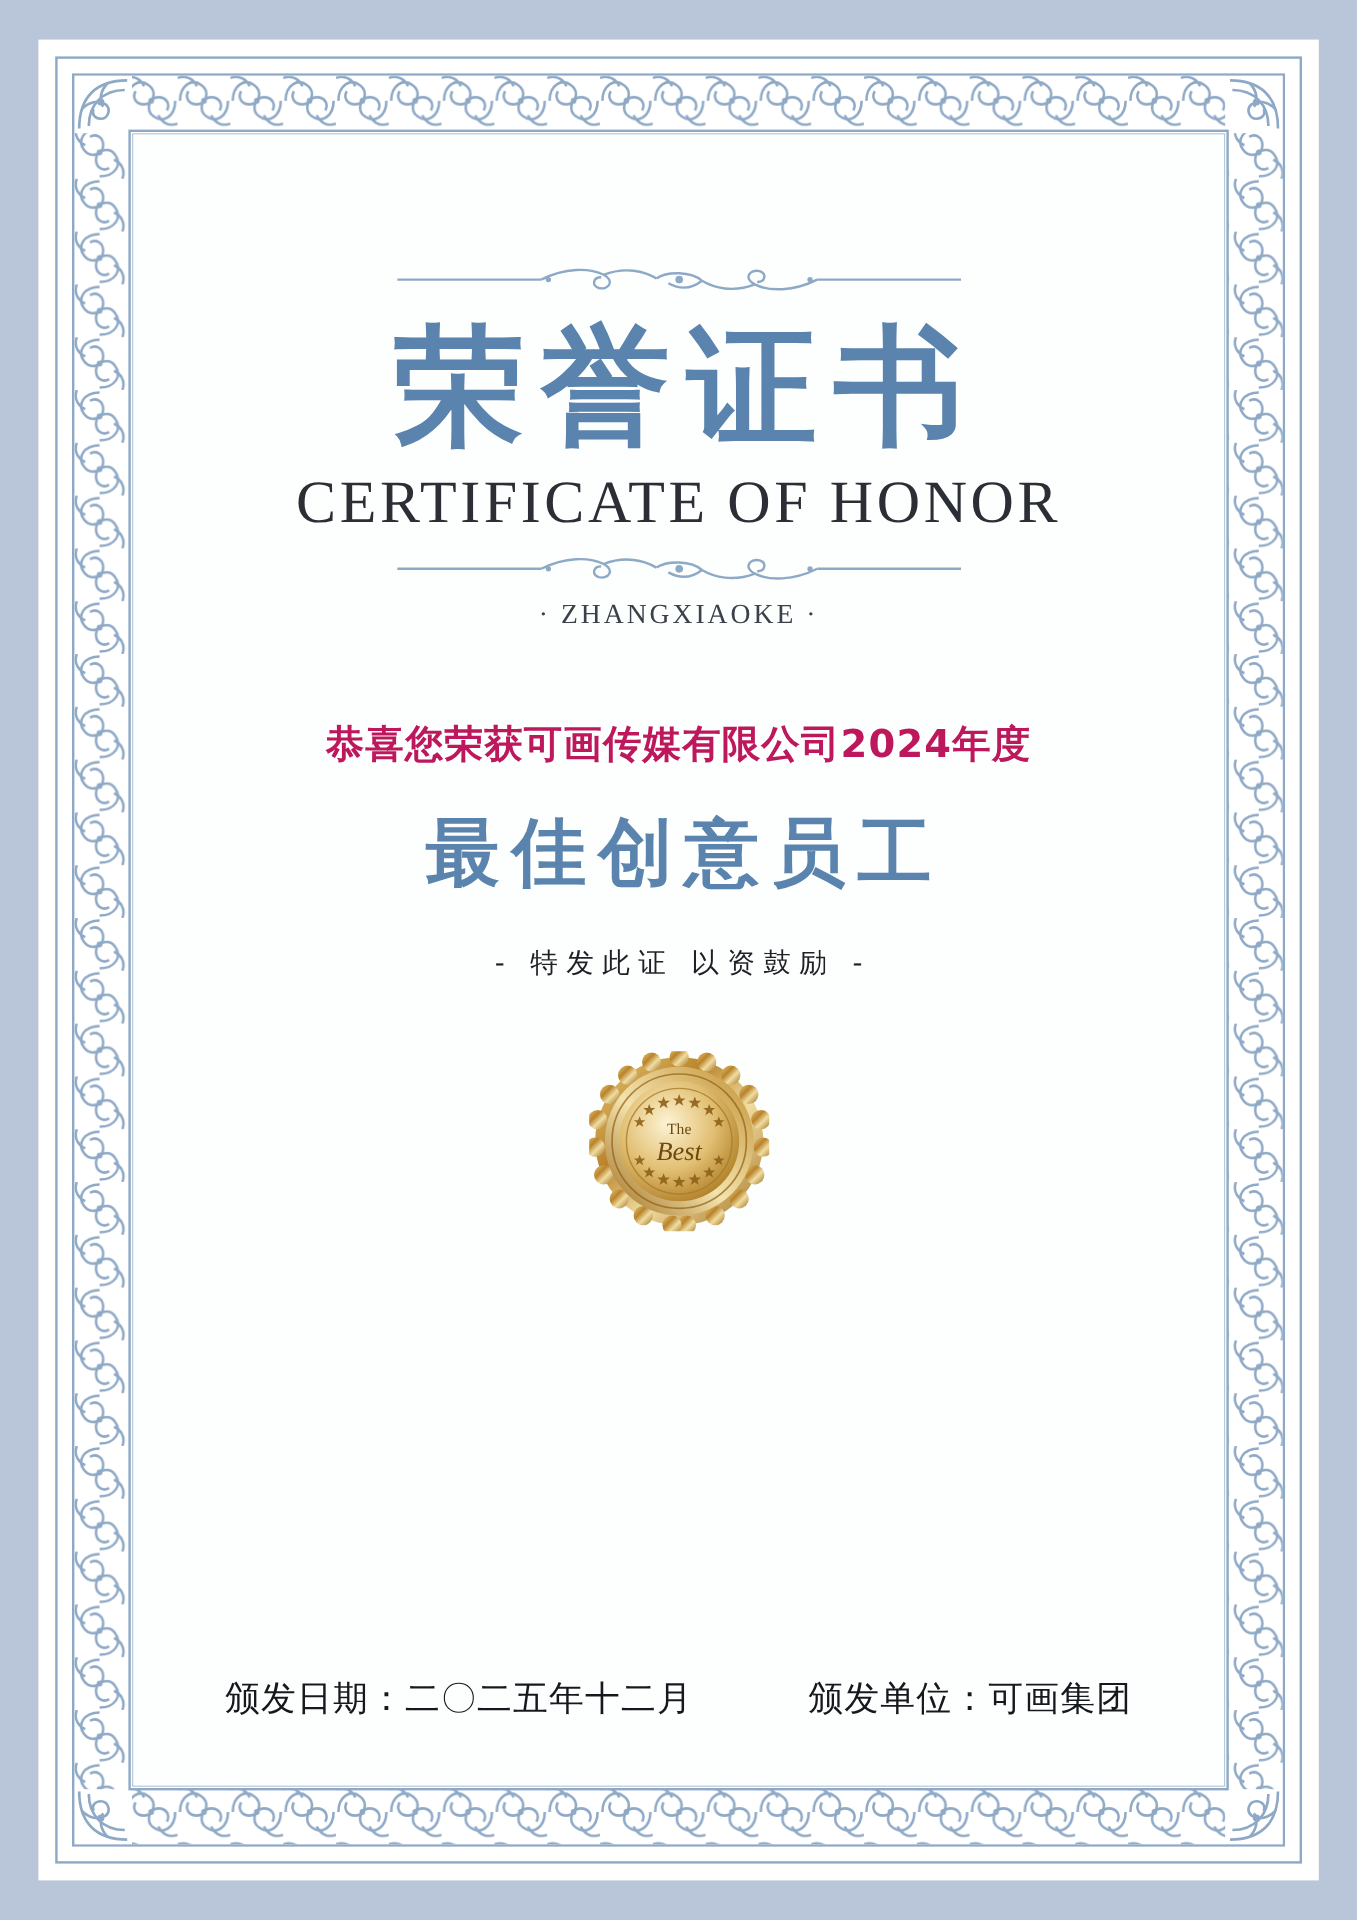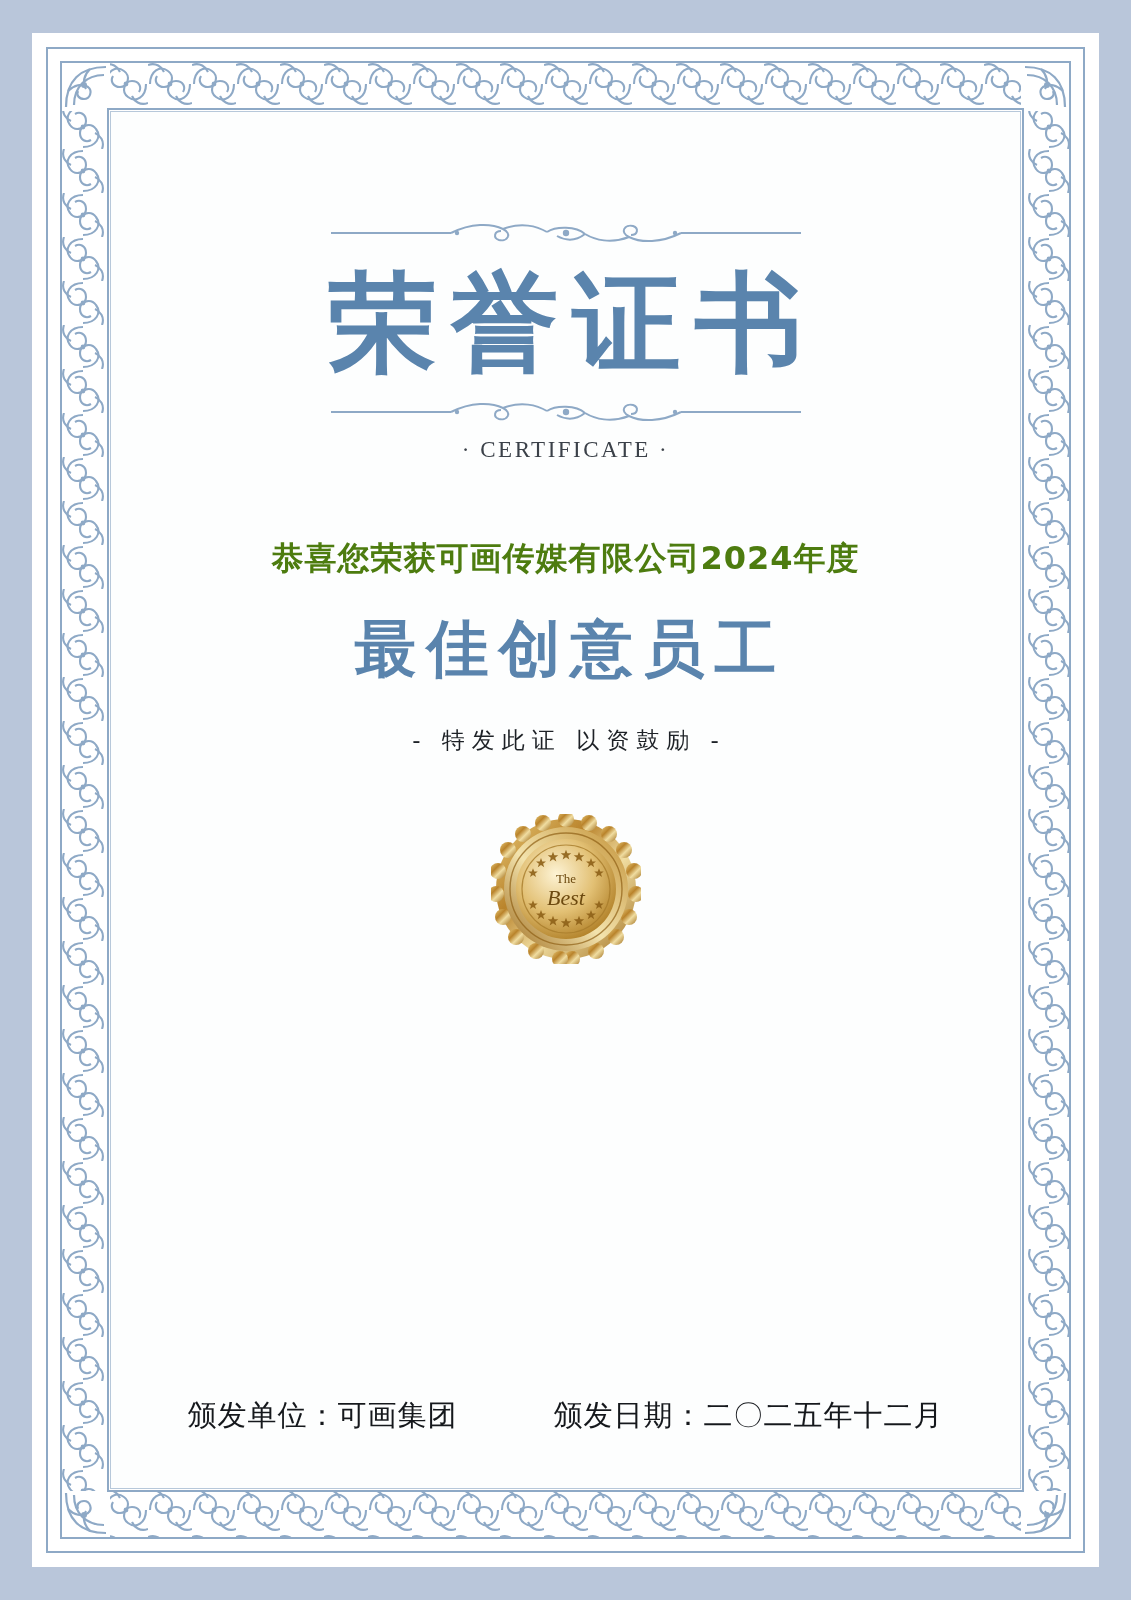--- a/index.html
+++ b/index.html
@@ -135,21 +135,21 @@
     color: #3b4149;
     margin-top: 12px;
   }
 
   
   .body-line {
     font-family: "DejaVu Sans", sans-serif;
     font-weight: 600;
     font-size: 32px;
     letter-spacing: 1px;
-    color: #4d7c0f;
+    color: #be185d;
     margin-top: 74px;
   }
 
   .award-title {
     font-family: "DejaVu Serif", "Liberation Serif", serif;
     font-weight: 700;
     font-size: 62px;
     letter-spacing: 10px;
     color: #5a84ad;
     margin-top: 26px;
@@ -280,40 +280,41 @@
               <path d="M216,12 C225,6 245,6 254,14"></path>
               <path d="M226,16 C235,21 245,21 254,14"></path>
               <circle cx="235" cy="13" r="3.2" fill="#8ea9c6" stroke="none"></circle>
               <circle cx="126" cy="13" r="2.2" fill="#8ea9c6" stroke="none"></circle>
               <circle cx="344" cy="13" r="2.2" fill="#8ea9c6" stroke="none"></circle>
             </g>
           </svg>
         </div>
 
         <div class="title-cn">荣誉证书</div>
+        <div class="title-en">CERTIFICATE OF HONOR</div>
 
         <div class="divider divider-bottom">
           <svg viewBox="0 0 470 26" xmlns="http://www.w3.org/2000/svg">
             <g fill="none" stroke="#8ea9c6" stroke-width="2">
               <line x1="0" y1="13" x2="120" y2="13"></line>
               <line x1="350" y1="13" x2="470" y2="13"></line>
               <path d="M120,13 C140,3 160,3 172,9 C182,14 176,22 168,20 C162,18 163,11 170,11"></path>
               <path d="M350,13 C330,23 310,23 298,17 C288,12 294,4 302,6 C308,8 307,15 300,15"></path>
               <path d="M172,9 C190,2 206,6 216,12"></path>
               <path d="M298,17 C280,24 264,20 254,14"></path>
               <path d="M216,12 C225,6 245,6 254,14"></path>
               <path d="M226,16 C235,21 245,21 254,14"></path>
               <circle cx="235" cy="13" r="3.2" fill="#8ea9c6" stroke="none"></circle>
               <circle cx="126" cy="13" r="2.2" fill="#8ea9c6" stroke="none"></circle>
               <circle cx="344" cy="13" r="2.2" fill="#8ea9c6" stroke="none"></circle>
             </g>
           </svg>
         </div>
 
-        <div class="recipient-pinyin">· CERTIFICATE ·</div>
+        <div class="recipient-pinyin">· ZHANGXIAOKE ·</div>
 
         <div class="body-line">恭喜您荣获可画传媒有限公司2024年度</div>
         <div class="award-title">最佳创意员工</div>
         <div class="body-sub">- 特发此证  以资鼓励 -</div>
 
         <div class="seal-wrap">
           <svg viewBox="0 0 150 150" xmlns="http://www.w3.org/2000/svg">
             <defs>
               <linearGradient id="goldOuter" x1="0" y1="0" x2="1" y2="1">
                 <stop offset="0%" stop-color="#e8c877"></stop>
@@ -411,23 +412,23 @@
               </g>
 
               <text x="0" y="-6" text-anchor="middle" font-family="Liberation Serif, serif" font-size="13" fill="#6d4a10">The</text>
               <text x="0" y="16" text-anchor="middle" font-family="Liberation Serif, serif" font-style="italic" font-size="22" fill="#6d4a10">Best</text>
             </g>
           </svg>
         </div>
 
         <div class="footer">
           <div class="footer-item">
-            <span class="label">颁发单位：</span><span class="value">可画集团</span>
+            <span class="label">颁发日期：</span><span class="value">二〇二五年十二月</span>
           </div>
           <div class="footer-item">
-            <span class="label">颁发日期：</span><span class="value">二〇二五年十二月</span>
+            <span class="label">颁发单位：</span><span class="value">可画集团</span>
           </div>
         </div>
 
       </div>
     </div>
   </div>
 </div>
 
 </body></html>

